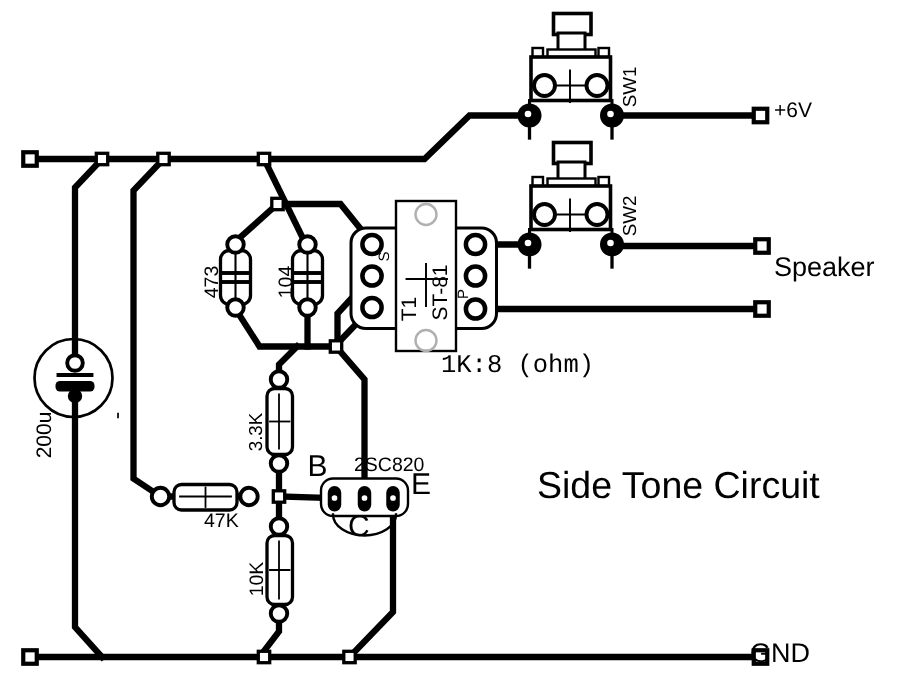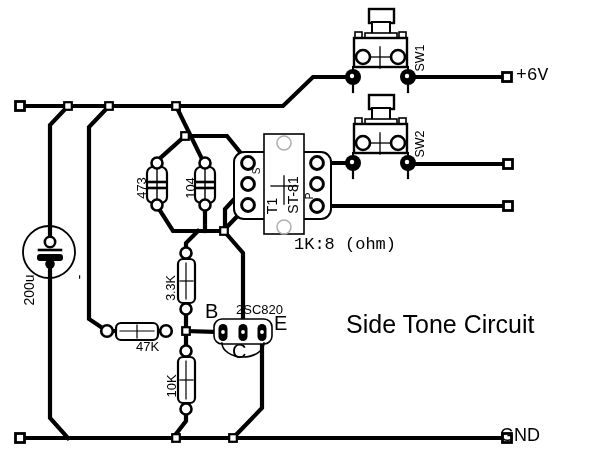--- a/index.html
+++ b/index.html
@@ -194,23 +194,24 @@
     <g fill="#fff" stroke="#000" stroke-width="2.8">
       <rect x="15.5" y="101.5" width="9" height="9"></rect>
       <rect x="15.5" y="433.5" width="9" height="9"></rect>
       <rect x="502.5" y="72.5" width="9" height="9"></rect>
       <rect x="503.5" y="159.5" width="9" height="9"></rect>
       <rect x="503.5" y="201.5" width="9" height="9"></rect>
       <rect x="502.5" y="433.5" width="9" height="9"></rect>
     </g>
   </svg>
 
-  <div class="hlabel" style="left:516px; top:66px; font-size:18px;font-family:Liberation Mono, monospace;">+6V</div>
+  <div class="hlabel" style="left:516px; top:66px; font-size:14px;">+6V</div>
+  <div class="hlabel" style="left:516px; top:169px; font-size:18px;">Speaker</div>
   <div class="hlabel" style="left:500px; top:426px; font-size:18px;">GND</div>
-  <div class="hlabel" style="left:346px; top:312px; font-size:25px;">Side Tone Circuit</div>
+  <div class="hlabel" style="left:358px; top:312px; font-size:25px;">Side Tone Circuit</div>
   <div class="hlabel" style="left:294px; top:236px; font-size:17px;font-family:Liberation Mono, monospace;">1K:8 (ohm)</div>
   <div class="hlabel" style="left:236px; top:303px; font-size:13px;">2SC820</div>
   <div class="hlabel" style="left:205px; top:301px; font-size:20px;">B</div>
   <div class="hlabel" style="left:274px; top:313px; font-size:20px;">E</div>
   <div class="hlabel" style="left:232px; top:341px; font-size:20px;">C</div>
   <div class="hlabel" style="left:136px; top:340px; font-size:13px;">47K</div>
 
   <div class="vlabel" style="left:141px; top:188px; font-size:13px;">473</div>
   <div class="vlabel" style="left:190px; top:188px; font-size:13px;">104</div>
   <div class="vlabel" style="left:171px; top:288px; font-size:12.5px;">3.3K</div>

